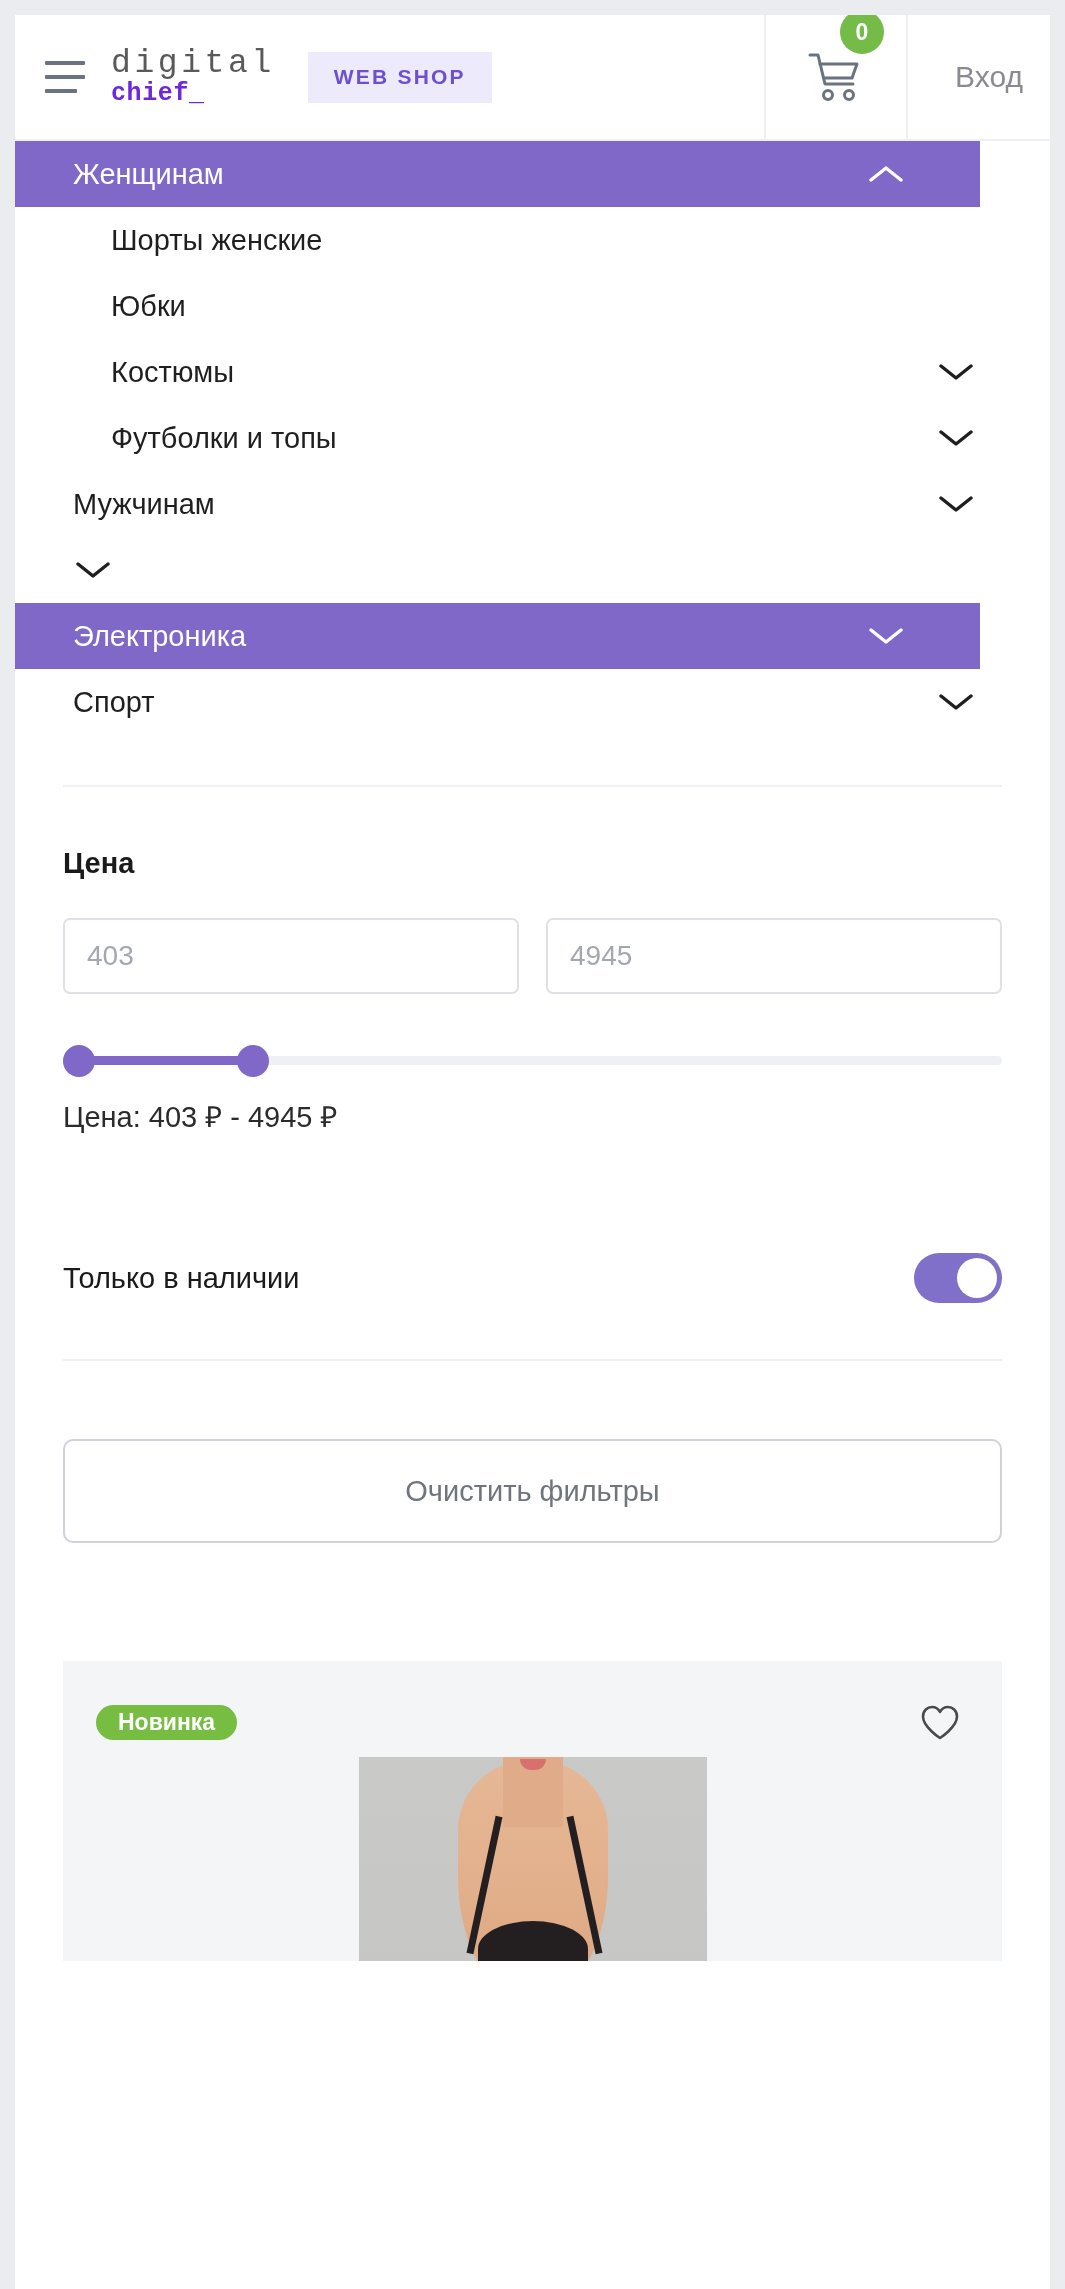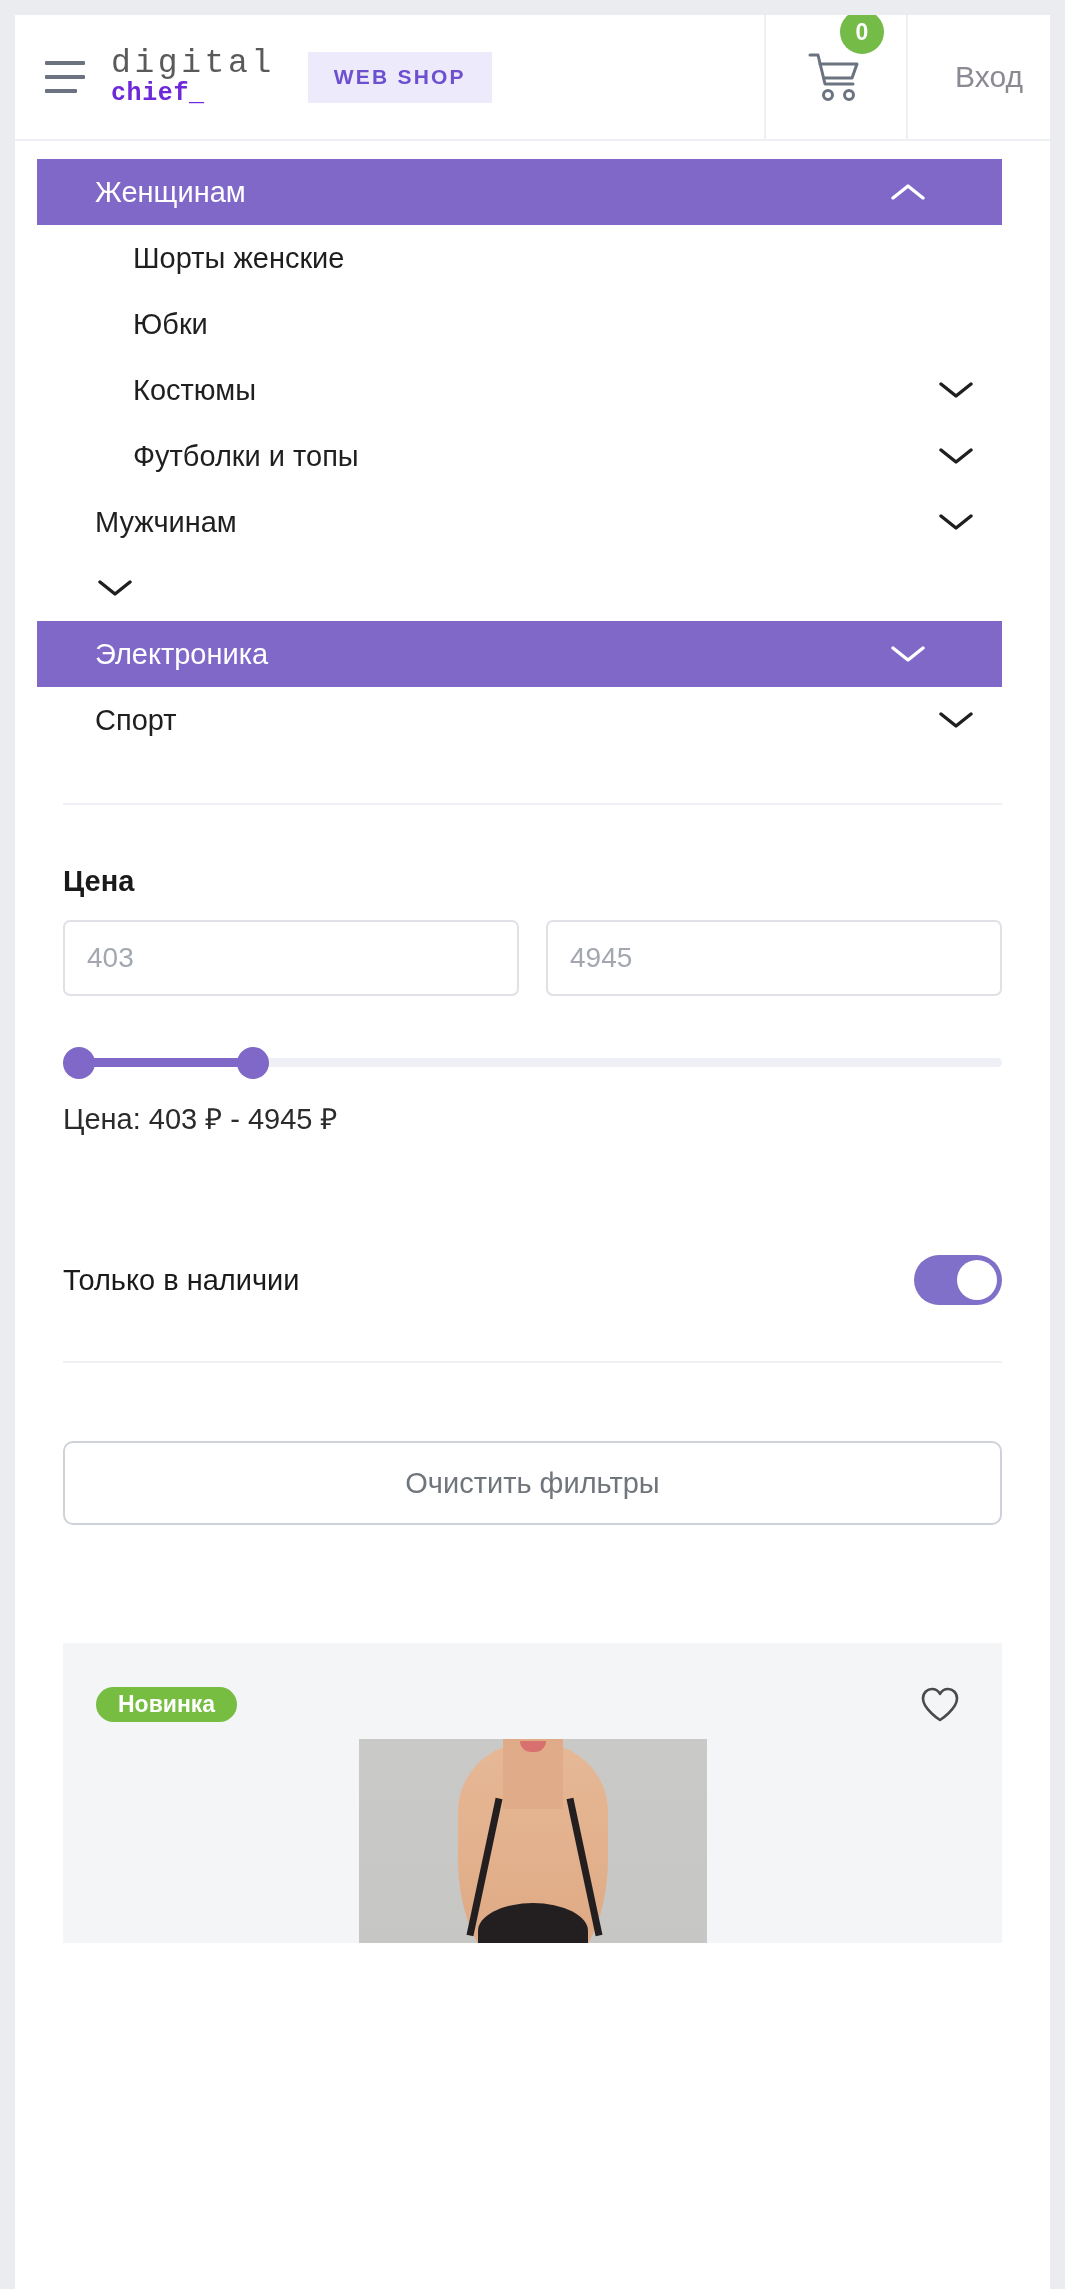--- a/index.html
+++ b/index.html
@@ -118,21 +118,21 @@
     align-items: center;
     justify-content: center;
     font-size: 30px;
     color: #8a8a93;
     cursor: pointer;
     flex: none;
     padding-left: 20px;
   }
 
   
-  .cat-list { padding-top: 18px; margin-left: 22px; }
+  .cat-list { padding-top: 0px; }
   .cat-item {
     height: 66px;
     display: flex;
     align-items: center;
     position: relative;
     cursor: pointer;
     font-size: 29px;
     color: #1f1f1f;
   }
   .cat-item.level0 { padding-left: 58px; }
@@ -162,21 +162,21 @@
 
   .filter-title {
     font-size: 29px;
     font-weight: bold;
     color: #1a1a1a;
   }
 
   .price-inputs {
     display: flex;
     gap: 27px;
-    margin-top: 22px;
+    margin-top: 38px;
   }
   .price-input {
     flex: 1 1 0;
     height: 76px;
     border: 2px solid #dfe1e6;
     border-radius: 7px;
     font-size: 28px;
     color: #9aa0a6;
     padding: 0 22px;
     background: #fff;
@@ -244,21 +244,21 @@
     position: absolute;
     top: 5px; right: 5px;
     width: 40px; height: 40px;
     border-radius: 50%;
     background: #ffffff;
   }
 
   .clear-btn {
     display: block;
     width: 100%;
-    height: 84px;
+    height: 104px;
     margin-top: 62px;
     border: 2px solid #cfd2d8;
     border-radius: 10px;
     background: #ffffff;
     font-size: 29px;
     color: #70757c;
     cursor: pointer;
     font-family: "Liberation Sans", sans-serif;
   }
 

